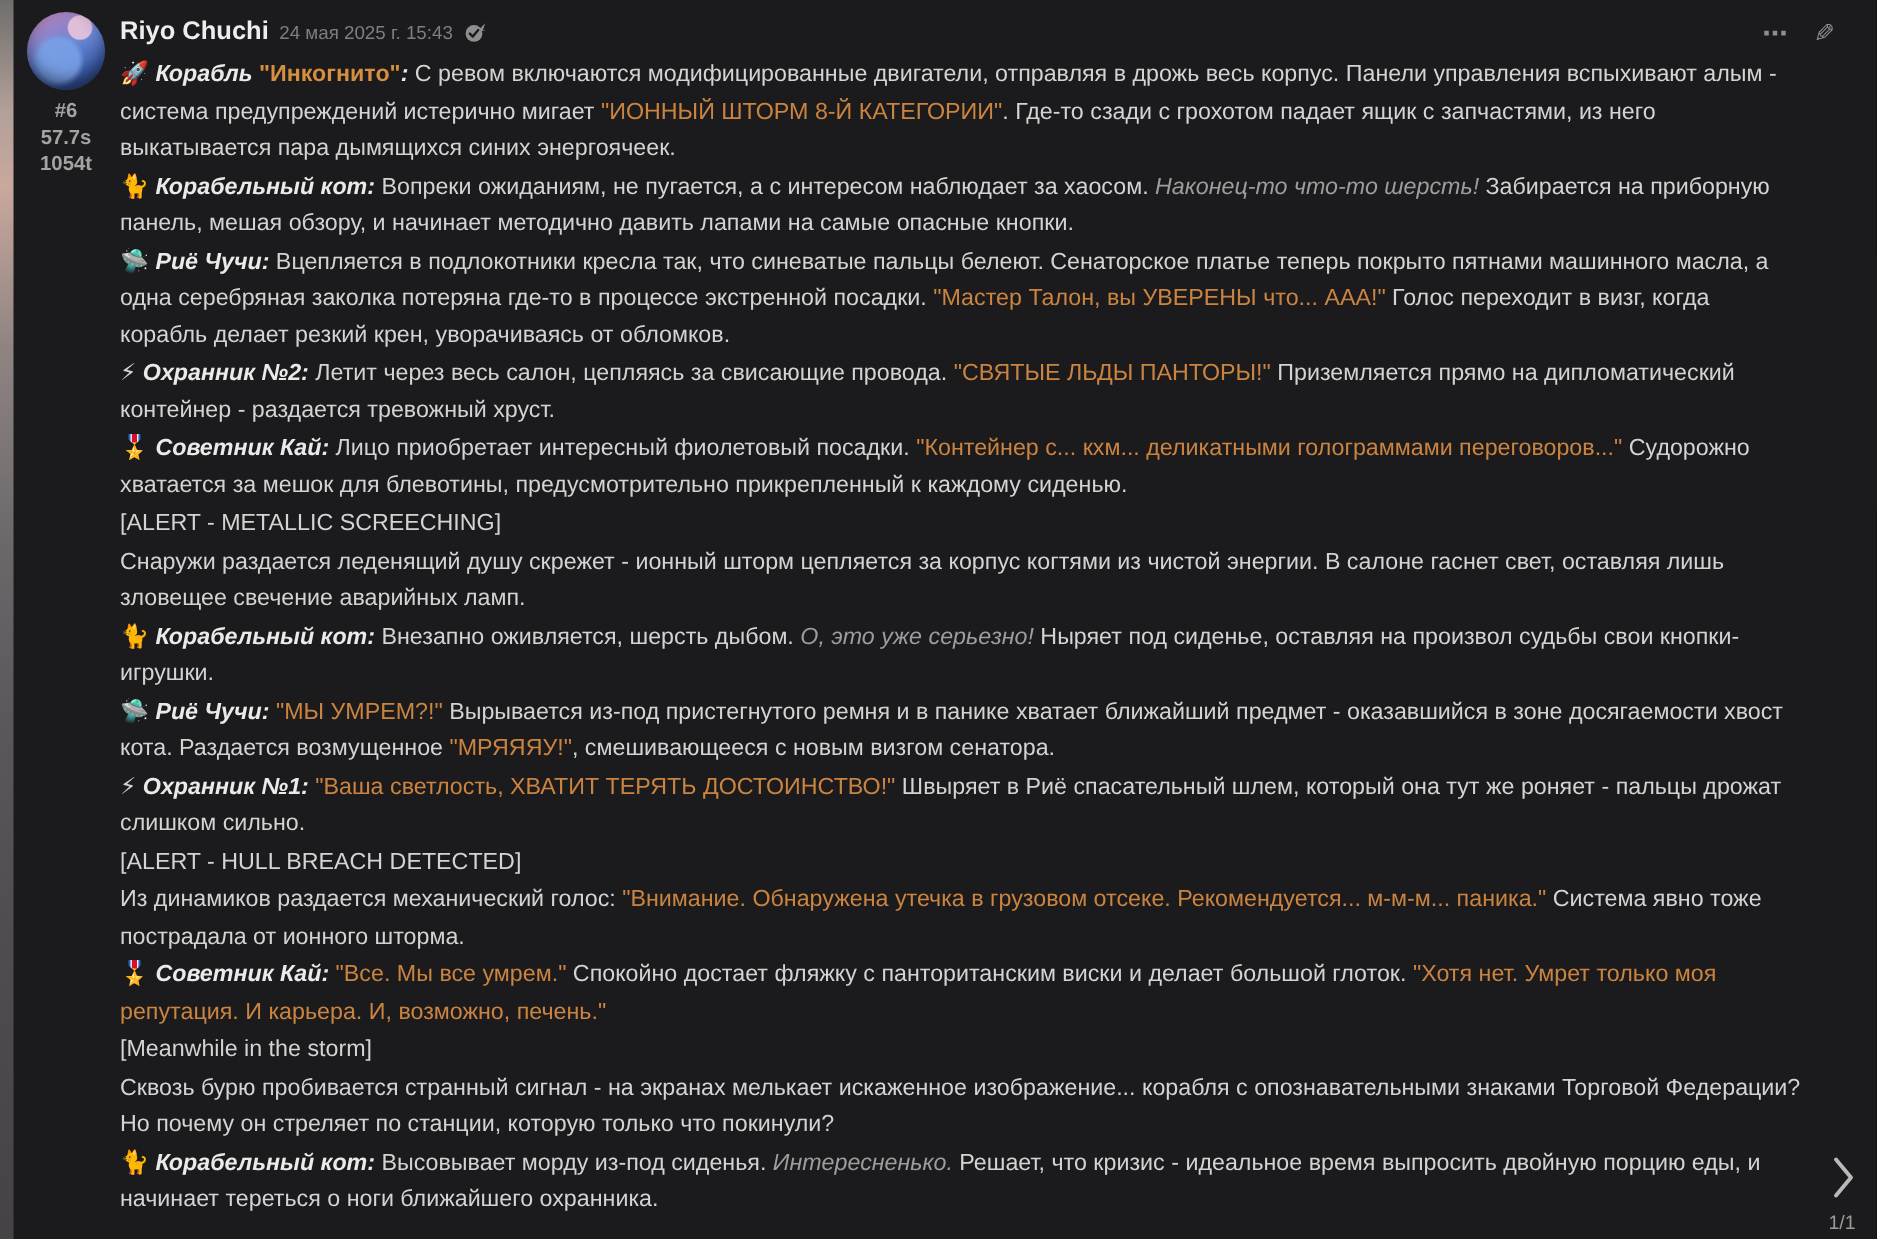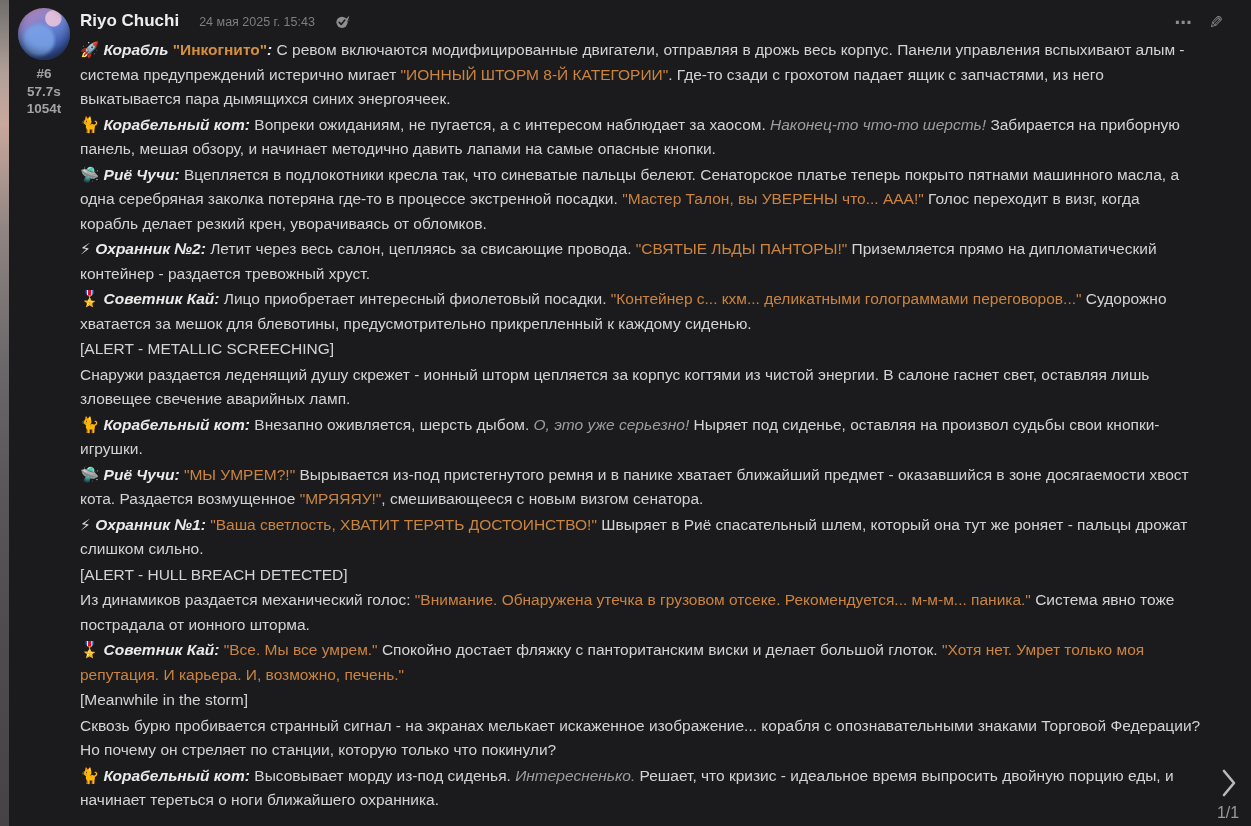--- a/index.html
+++ b/index.html
@@ -18,38 +18,38 @@
   .avatar {
     width:52px; height:52px; border-radius:50%; cursor:pointer; flex:0 0 auto;
     background:
       radial-gradient(circle at 68% 20%, rgba(240,200,220,.85) 0 14%, rgba(240,200,220,0) 16%),
       radial-gradient(circle at 40% 62%, rgba(120,160,230,.9) 0 30%, rgba(120,160,230,0) 40%),
       linear-gradient(155deg,#c085a8 0%,#9a83c4 22%,#6b86d6 45%,#4162b2 72%,#243f7c 100%);
     box-shadow:inset 0 -6px 10px rgba(0,0,0,.45);
   }
   .stats { margin-top:5px; text-align:center; color:#a3a3a3; font-size:13.5px; font-weight:700; line-height:17.5px; }
   .mes-block { flex:1; padding-left:9px; position:relative; min-width:0; }
-  .mes-header { display:flex; align-items:baseline; gap:20px; padding-top:3px; }
+  .mes-header { display:flex; align-items:baseline; gap:7px; padding-top:3px; }
   .char-name { font-size:17px; font-weight:700; color:#ededed; }
   .timestamp { font-size:12.5px; color:#7e7e7e; }
   .model-icon { align-self:center; line-height:0; }
   .header-actions { position:absolute; top:6px; right:18px; display:flex; align-items:center; gap:16px; }
   .dots-icon { color:#8d8d8d; font-size:17px; font-weight:700; letter-spacing:1px; cursor:pointer; line-height:1; }
   .pencil-icon { color:#8d8d8d; font-size:17px; cursor:pointer; line-height:1; transform:scaleX(-1); display:inline-block; }
   .mes-text { margin-top:7px; font-size:15.5px; line-height:24.5px; color:#d3d3d3; padding-right:40px; }
   .mes-text p { margin:0 0 1px 0; }
   .seg-n  { color:#d3d3d3; }
   .seg-b  { font-weight:700; color:#eaeaea;font-style:italic; }
   .seg-o  { color:#cb8440; }
   .seg-bo { font-weight:700; color:#d68f3f; }
   .seg-i  { font-style:italic; color:#9d9d9d; }
   .seg-e  { color:#d3d3d3; }
   .swipe { position:absolute; right:6px; bottom:4px; width:34px; text-align:center; }
   .chev { cursor:pointer; line-height:0; display:inline-block; }
-  .swipe-counter { color:#9a9a9a; font-size:16px; margin-top:1px; }
+  .swipe-counter { color:#9a9a9a; font-size:13px; margin-top:1px; }
 </style>
 </head>
 <body>
 
 <div class="page">
   <div class="bg-strip"></div>
 
   <div class="mes">
     <div class="mes-left">
       <div class="avatar" title=""></div>

